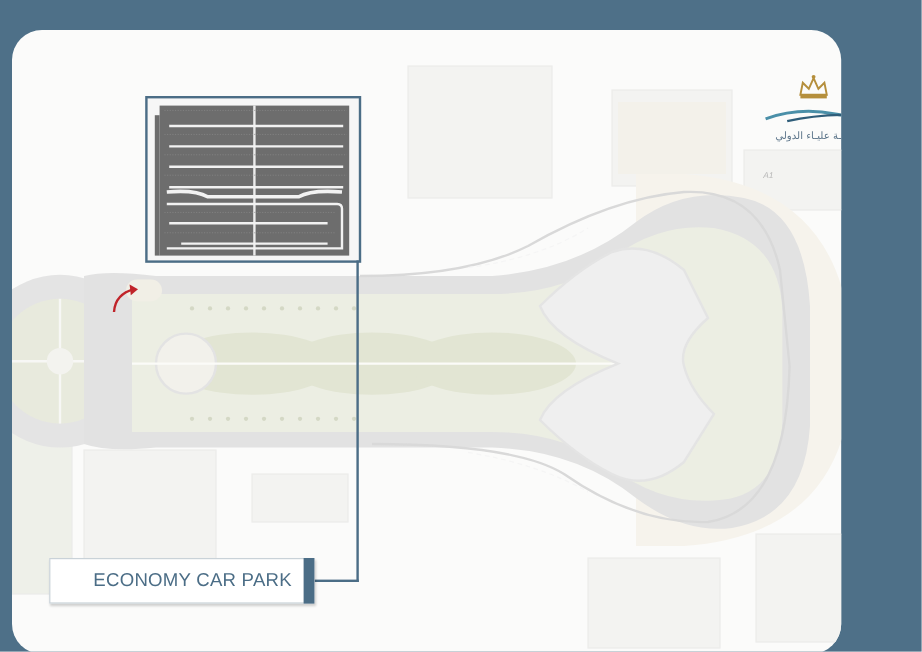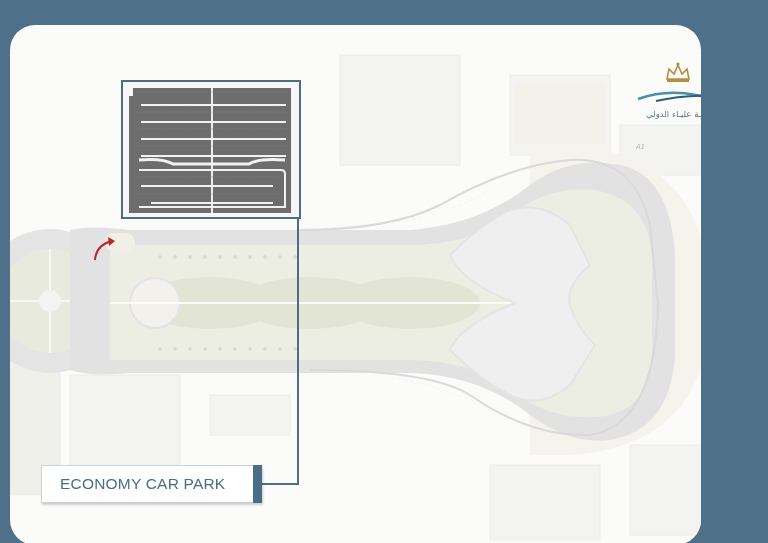--- a/index.html
+++ b/index.html
@@ -3,21 +3,21 @@
 <meta charset="utf-8">
 <style>
   html,body{margin:0;padding:0;}
   body{width:768px;height:543px;background:#4e7088;position:relative;overflow:hidden;font-family:"Liberation Sans",sans-serif;}
   .panel{position:absolute;left:10px;top:25px;width:691px;height:520px;background:#fbfbfa;overflow:hidden;border-radius:25px;}
   .map-svg{position:absolute;left:0;top:0;}
   .highlight-box{position:absolute;left:121px;top:80px;width:176px;height:135px;border:2px solid #4b6d86;background:#f6f6f6;box-sizing:content-box;}
   .lot-svg{position:absolute;left:0;top:0;}
   .connector-v{position:absolute;left:297px;top:217px;width:2px;height:268px;background:#4b6d86;}
   .connector-h{position:absolute;left:262px;top:483px;width:37px;height:2px;background:#4b6d86;}
-  .label-box{position:absolute;left:41px;top:465px;width:221px;height:38px;background:#ffffff;border:1px solid #c9d2d8;box-shadow:1px 2px 2px rgba(0,0,0,0.18);box-sizing:border-box;display:flex;align-items:center;}
+  .label-box{position:absolute;left:41px;top:465px;width:221px;height:38px;background:#ffffff;border:1px solid #c9d2d8;box-shadow:1px 2px 2px rgba(0,0,0,0.18);box-sizing:border-box;display:flex;align-items:center;justify-content:center;}
   .label-text{margin-left:18px;font-size:15.5px;color:#4b6d86;letter-spacing:0.2px;white-space:nowrap;}
   .label-tab{position:absolute;right:-1px;top:-1px;width:9px;height:38px;background:#4b6d86;}
   .logo{position:absolute;left:624px;top:34px;width:122px;height:64px;}
   .logo-en{position:absolute;left:66px;top:6px;width:52px;text-align:right;font-size:5.2px;line-height:6px;color:#7a8c99;letter-spacing:0.2px;}
   .logo-ar{position:absolute;left:2px;top:50px;width:116px;text-align:center;font-size:8.5px;color:#5b7489;direction:rtl;font-family:"DejaVu Sans",sans-serif;}
   .map-label{position:absolute;font-size:7px;color:#b7b7b7;font-style:italic;}
 </style>
 </head>
 <body>
 

